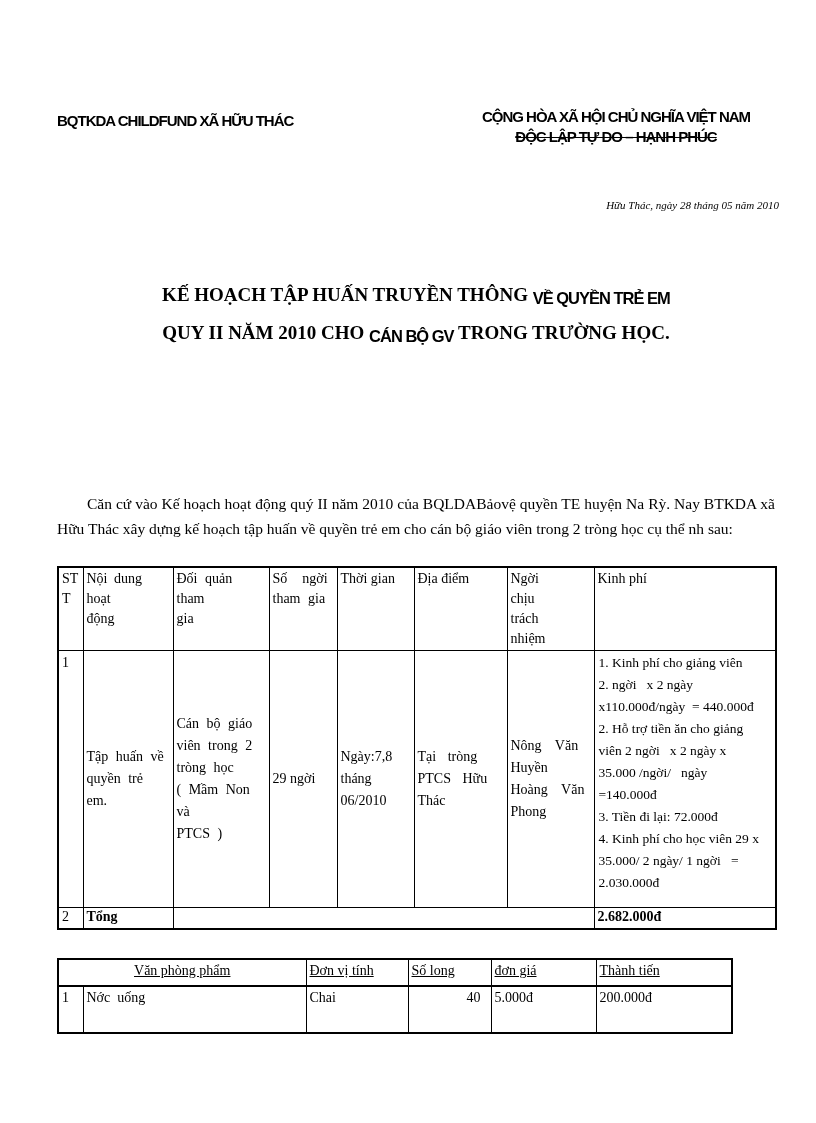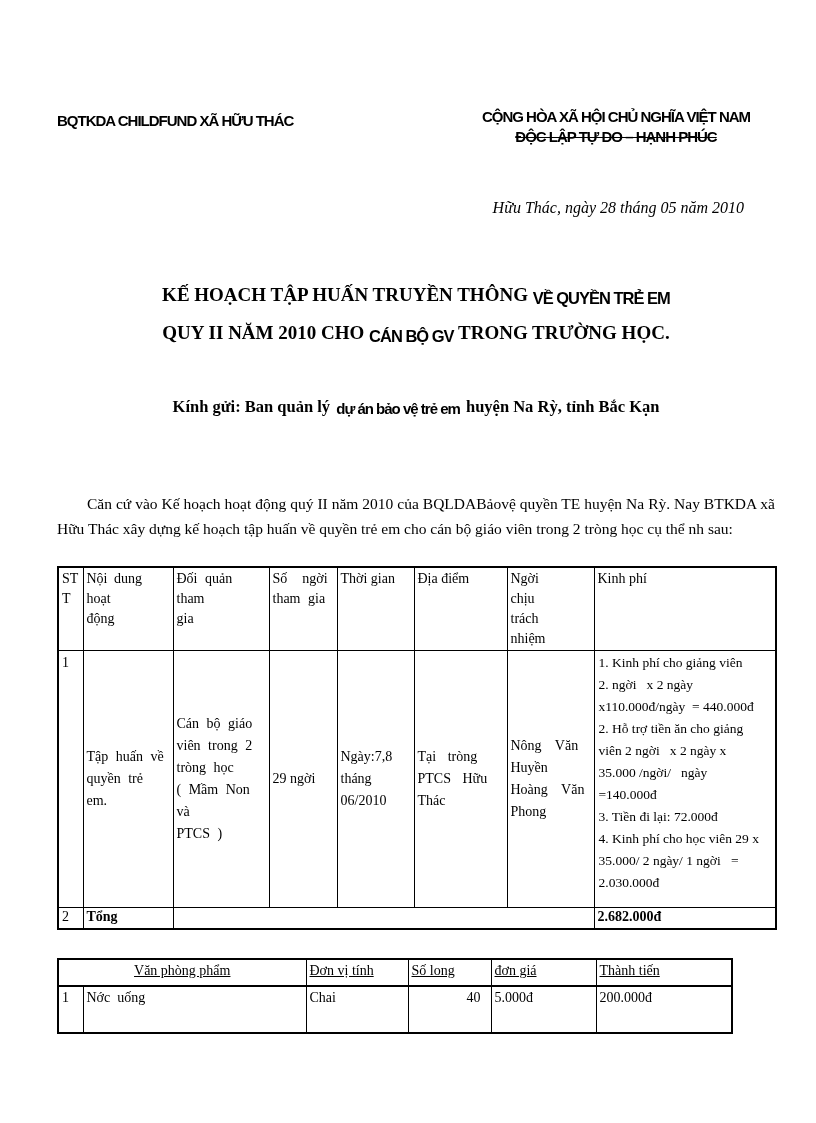--- a/index.html
+++ b/index.html
@@ -5,21 +5,21 @@
   html,body{margin:0;padding:0;background:#888;}
   .page{position:relative;width:816px;height:1123px;background:#ffffff;margin:0 auto;
         font-family:"Liberation Serif", serif;color:#000;overflow:hidden;}
   .abs{position:absolute;}
   .cond{font-family:"Liberation Sans", sans-serif;font-weight:bold;letter-spacing:-1px;}
   .hdr-left{left:57px;top:112px;font-family:"Liberation Sans",sans-serif;font-weight:bold;
             font-size:15px;letter-spacing:-1px;}
   .hdr-right{left:462px;top:108px;width:308px;text-align:center;
              font-family:"Liberation Sans",sans-serif;font-weight:bold;font-size:15px;letter-spacing:-1px;}
   .hdr-right .motto{display:inline-block;margin-top:3px;text-decoration:line-through;}
-  .date-line{left:404px;top:199px;width:340px;text-align:right;font-style:italic;font-size:16px;}
+  .date-line{left:439px;top:199px;width:340px;text-align:right;font-style:italic;font-size:11px;}
   .title{left:57px;top:276px;width:718px;text-align:center;font-weight:bold;font-size:19px;line-height:37px;}
   .title .cond{font-size:16.5px;position:relative;top:3px;}
   .kinh-gui{left:57px;top:397px;width:718px;text-align:center;font-weight:bold;font-size:16.5px;}
   .kinh-gui .cond{font-size:15px;position:relative;top:2px;margin:0 2px;}
   .para{left:57px;top:491px;width:718px;font-size:15.5px;line-height:25px;text-align:justify;text-indent:30px;}
   table{border-collapse:collapse;table-layout:fixed;}
   .t1{left:57px;top:566px;}
   .t2{left:57px;top:958px;}
   td,th{border:1px solid #000;vertical-align:top;padding:1px 3px;font-weight:normal;
         font-size:14px;line-height:20px;text-align:left;white-space:pre-wrap;overflow:hidden;}
@@ -52,21 +52,20 @@
 
   <div class="abs hdr-left">BQTKDA CHILDFUND XÃ HỮU THÁC</div>
 
   <div class="abs date-line"><span>Hữu Thác,</span><span> ngày 28 tháng 05 năm 2010</span></div>
 
   <div class="abs title">
     <div><span>KẾ HOẠCH TẬP HUẤN TRUYỀN THÔNG </span><span class="cond">VỀ QUYỀN TRẺ EM</span></div>
     <div><span>QUY II NĂM 2010 CHO </span><span class="cond">CÁN BỘ GV</span><span> TRONG TRƯỜNG HỌC.</span></div>
   </div>
 
-  <div class="abs kinh-gui"><span>Kính gửi: Ban quản lý </span><span class="cond">dự án bảo vệ trẻ em</span><span> huyện Na Rỳ, tỉnh Bắc Kạn</span></div>
 
   <div class="abs para">Căn cứ vào Kế hoạch hoạt động quý II năm 2010 của BQLDABảovệ quyền TE huyện Na Rỳ. Nay BTKDA xã Hữu Thác xây dựng kế hoạch tập huấn về quyền trẻ em cho cán bộ giáo viên trong 2 tròng  học cụ thể nh  sau:</div>
 
   <table class="abs t1">
     <colgroup>
       <col style="width:25px">
         <col style="width:90px">
         <col style="width:96px">
         <col style="width:68px">
       <col style="width:77px">

